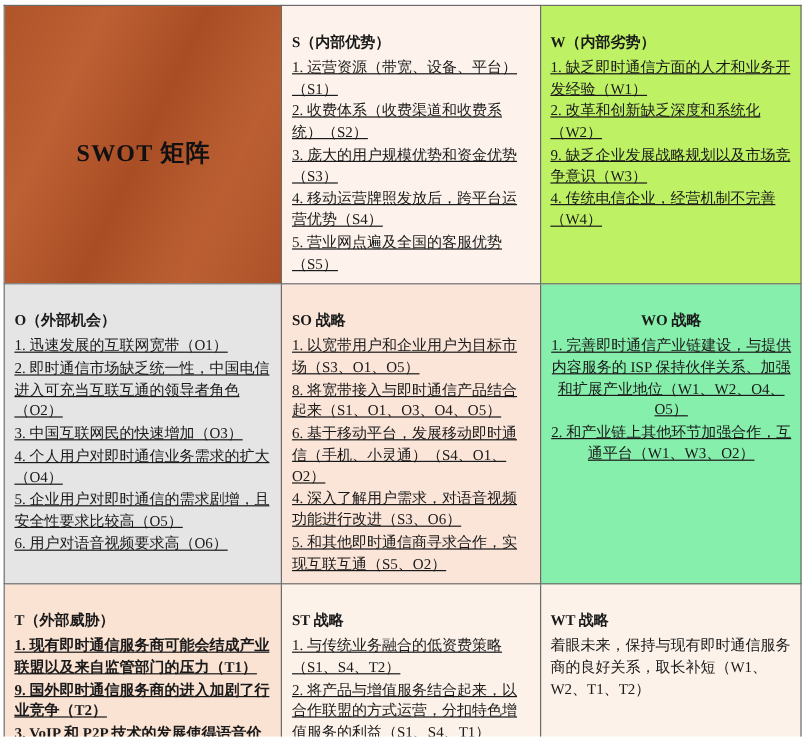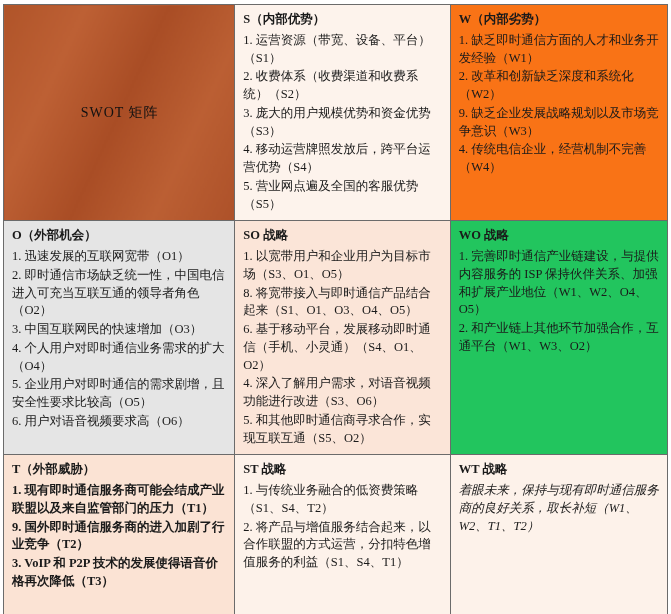--- a/index.html
+++ b/index.html
@@ -20,21 +20,21 @@
   table.swot {
     border-collapse: collapse;
     table-layout: fixed;
     width: 665px;
     margin: 4px 0 0 3px;
     border: 1px solid #6b6b6b;
   }
   table.swot td {
     border: 1px solid #6b6b6b;
     vertical-align: top;
-    padding: 6px 7px 6px 8px;
+    padding: 22px 7px 6px 8px;
     font-size: 12.5px;
     line-height: 1.42;
     color: #1a1a1a;
   }
   col.c1 { width: 231px; }
   col.c2 { width: 215px; }
   col.c3 { width: 217px; }
 
   
   tr.r-head td { height: 178px; }
@@ -44,54 +44,54 @@
   
   .cell-matrix {
     background: #b4562b;
     background-image: linear-gradient(115deg, #b05429 0%, #bd6034 25%, #a94d25 50%, #bb5f33 75%, #ad5129 100%);
     text-align: center;
     vertical-align: middle !important;
     color: #1b1b1b;
     position: relative;
   }
   .cell-matrix .matrix-title {
-    font-size: 14px;
-    font-weight: normal;
+    font-size: 20px;
+    font-weight: bold;
     letter-spacing: 1px;
     color: #111111;
   }
   .cell-strength { background: #fdf3ec; }
-  .cell-weakness { background: #f97316; }
+  .cell-weakness { background: #bef264; }
   .cell-opp      { background: #e5e5e5; }
   .cell-so       { background: #fbe5d8; }
-  .cell-wo       { background: #22c55e; }
+  .cell-wo       { background: #86efac; text-align: center; }
   .cell-threat   { background: #fbe3d4; }
   .cell-st       { background: #fdf2ea; }
   .cell-wt       { background: #fdf2ea; }
 
   .head {
     margin: 0 0 3px 0;
     font-weight: bold;
     font-size: 12.5px;
   }
   .head.strong { font-weight: bold; }
   ol.items {
     list-style: none;
     margin: 0;
     padding: 0;
   }
   ol.items li {
     margin: 0 0 1px 0;
     padding: 0;
     text-indent: 0;
+    text-decoration: underline;
   }
   .bold-list li { font-weight: bold; }
   .plain-text {
     margin: 0;
-    font-style: italic;
   }
 </style>
 </head>
 <body>
 
 <div id="page">
   <table class="swot">
     <colgroup>
       <col class="c1">
         <col class="c2">

